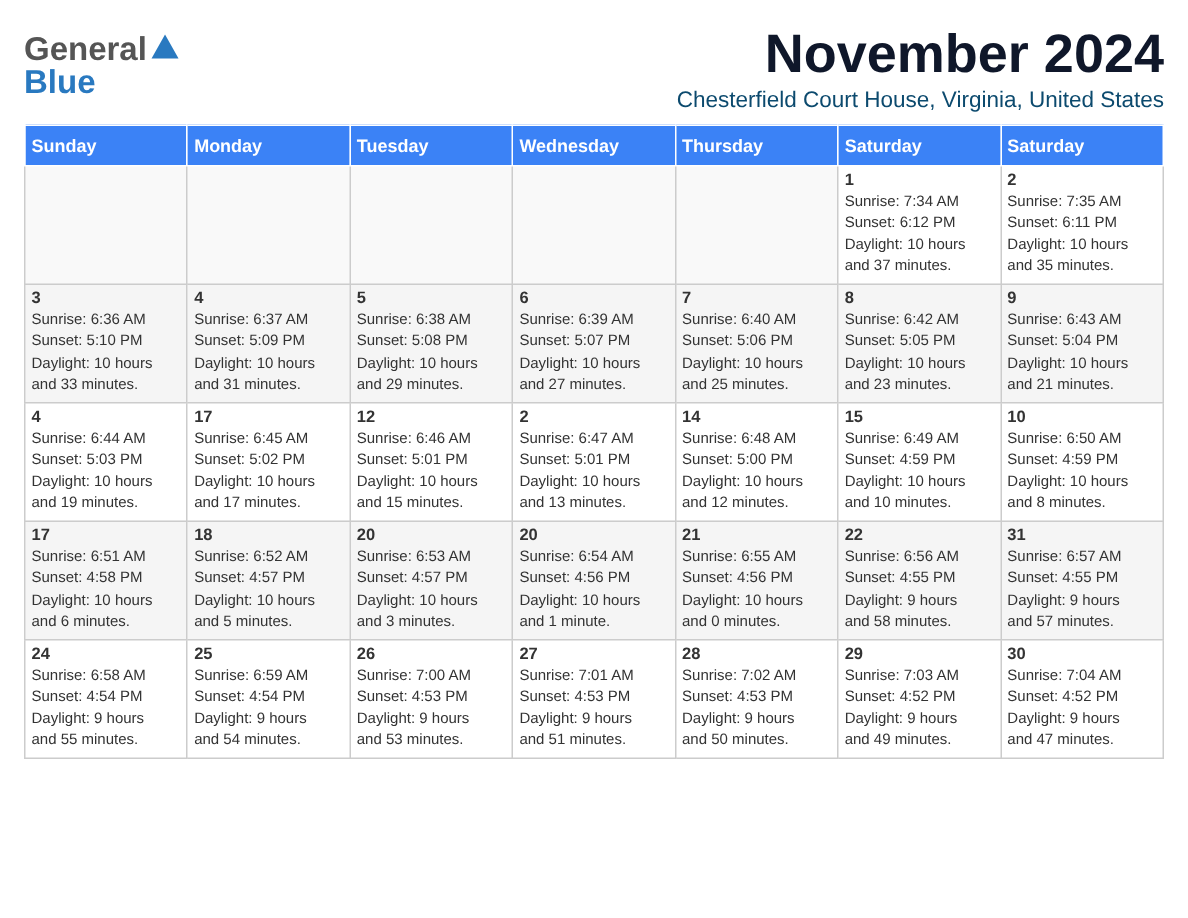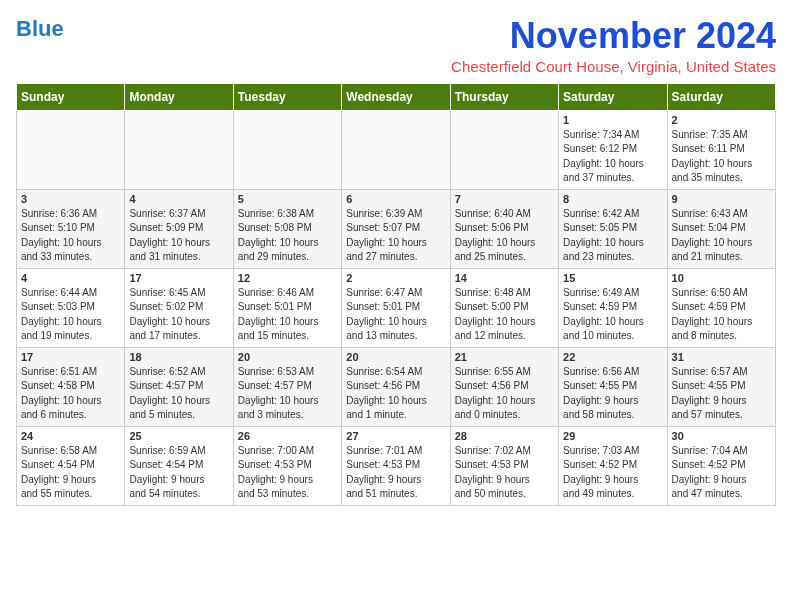--- a/index.html
+++ b/index.html
@@ -21,35 +21,35 @@
       flex-direction: column;
       align-items: flex-start;
       margin-top: 4px;
     }
     .title-block {
       text-align: right;
     }
     .month-title {
       font-size: 36px;
       font-weight: bold;
-      color: #1d4ed8;
+      color: #0f172a;
       line-height: 1.1;
     }
     .location-title {
       font-size: 15px;
-      color: #ef4444;
+      color: #0c4a6e;
       margin-top: 2px;
     }
     .calendar-table {
       width: 100%;
       border-collapse: collapse;
       margin-top: 8px;
     }
     .calendar-table th {
-      background: #4d7c0f;
+      background: #3b82f6;
       color: #fff;
       font-size: 12px;
       font-weight: bold;
       padding: 6px 4px;
       text-align: left;
       border: 1px solid #fff;
     }
     .calendar-table td {
       border: 1px solid #ccc;
       vertical-align: top;
@@ -75,20 +75,26 @@
       line-height: 1.45;
     }
     
     .row-even td { background: #f5f5f5; }
   </style>
 </head>
 <body>
 
 <div class="header-area">
   <div class="logo">
+    <div style="display:flex;align-items:center;">
+      <span style="font-size:22px;font-weight:bold;color:#555;">General</span>
+      <svg width="22" height="22" viewBox="0 0 22 22" style="margin-left:1px;margin-top:-2px;">
+        <polygon points="11,2 20,18 2,18" fill="#2979c0"></polygon>
+      </svg>
+    </div>
     <span style="font-size:22px;font-weight:bold;color:#2979c0;margin-top:-4px;">Blue</span>
   </div>
   <div class="title-block">
     <div class="month-title">November 2024</div>
     <div class="location-title">Chesterfield Court House, Virginia, United States</div>
   </div>
 </div>
 
 <table class="calendar-table">
   <thead>

